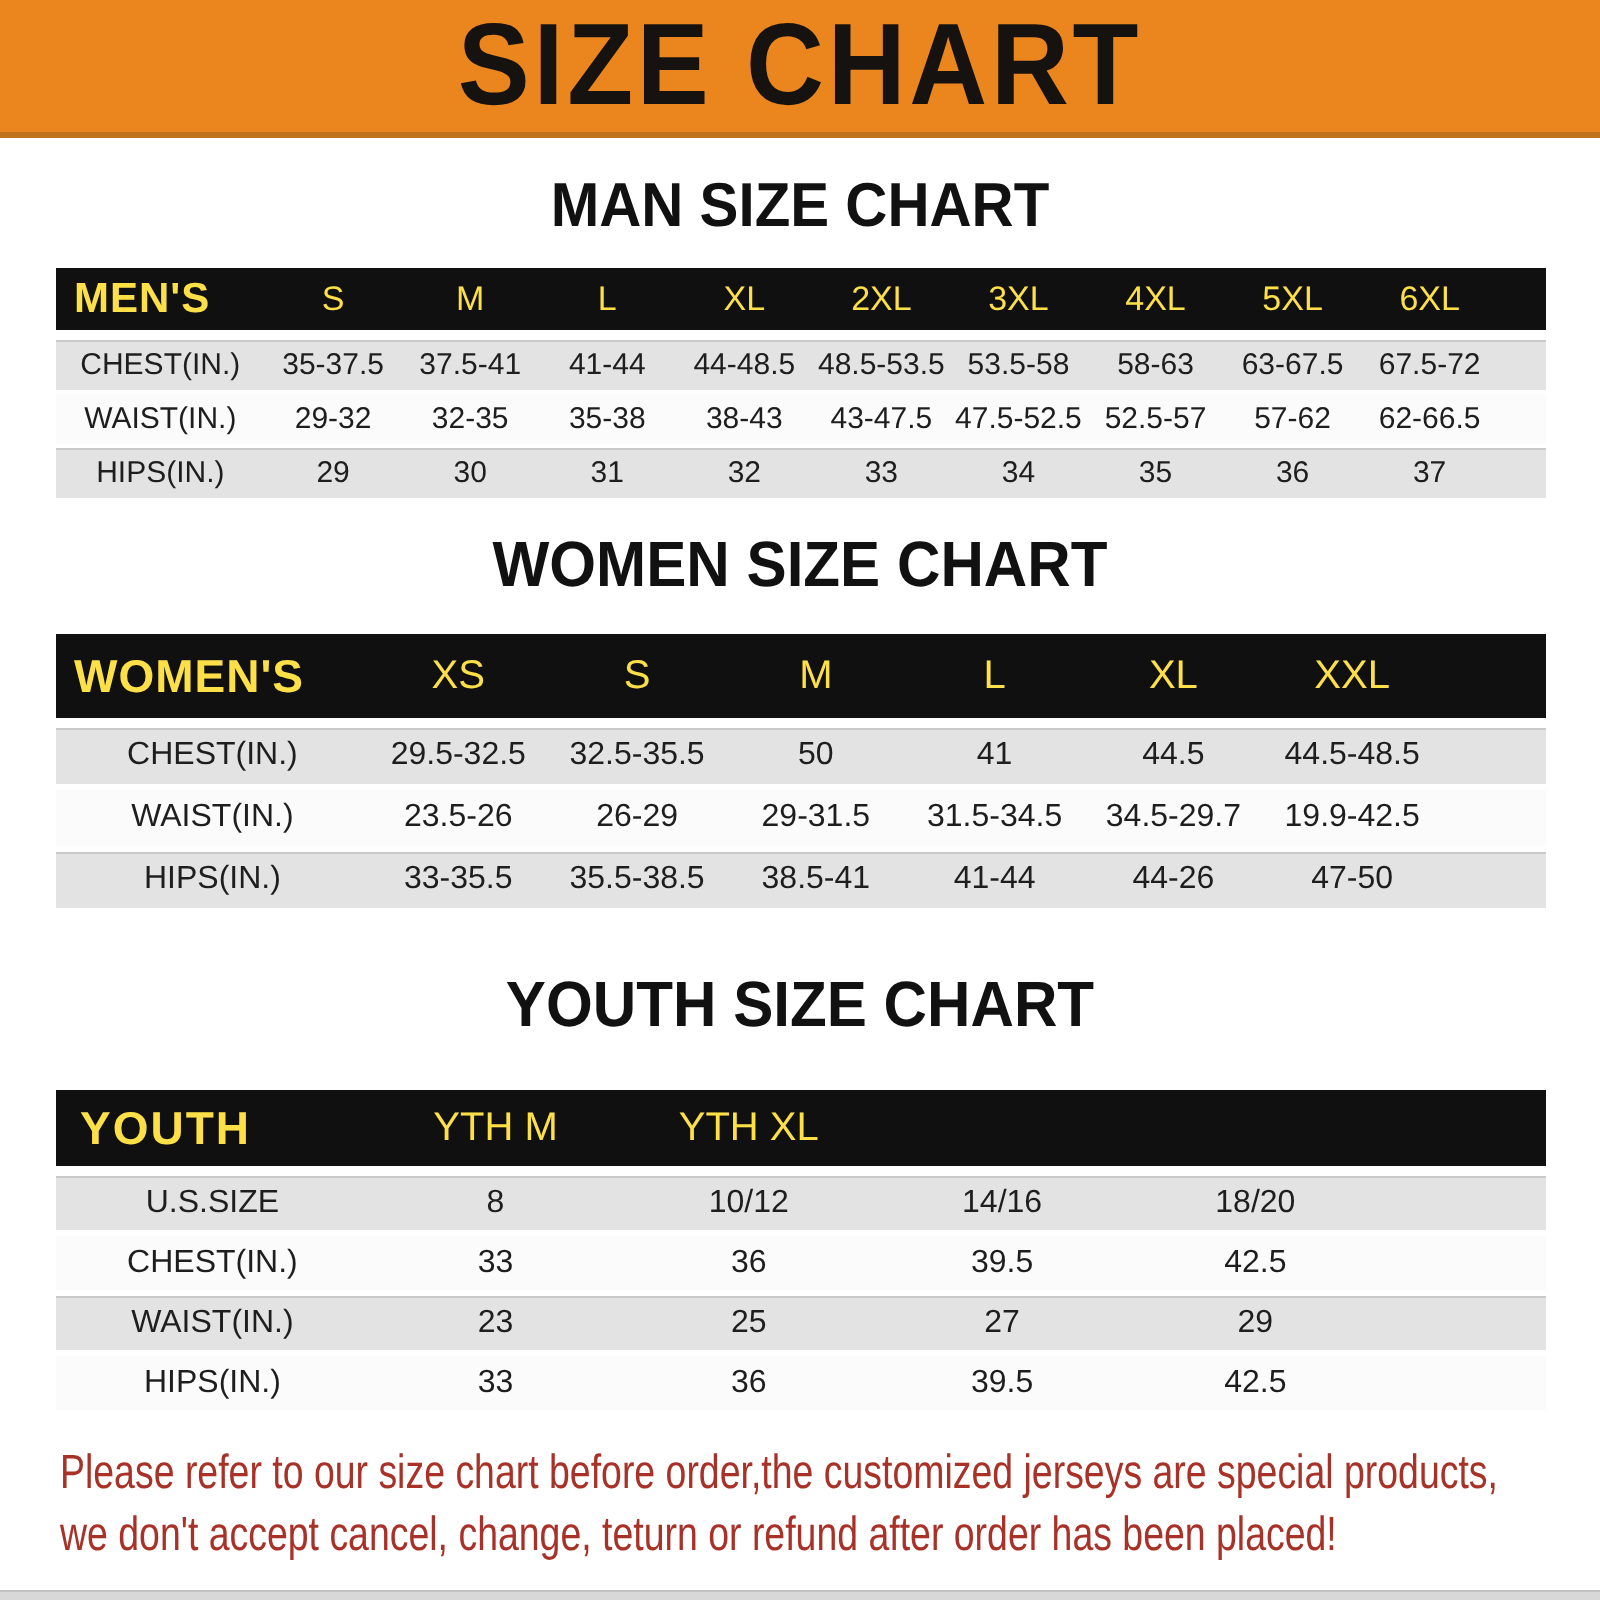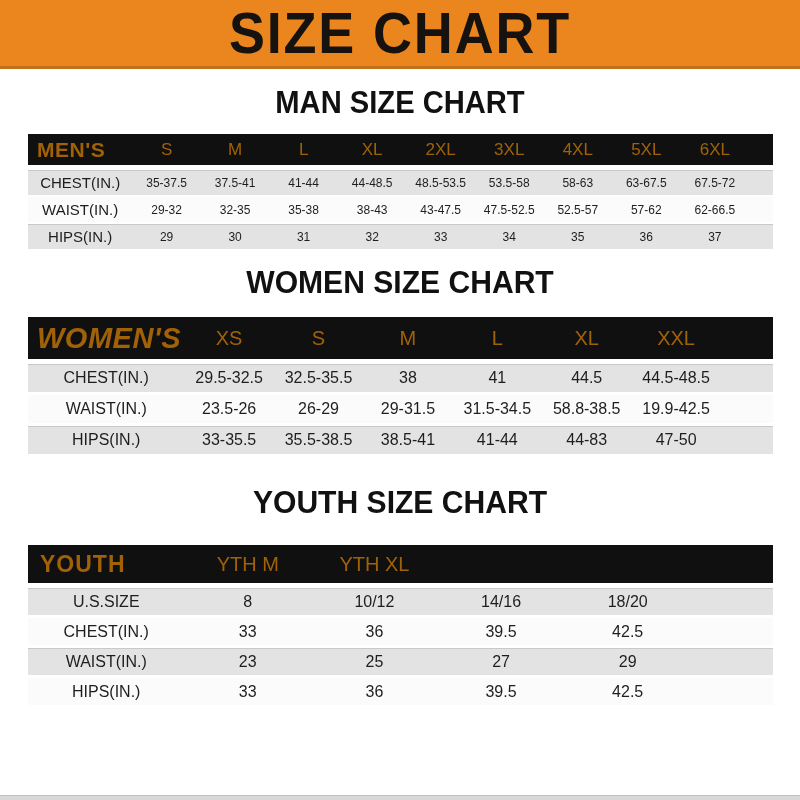--- a/index.html
+++ b/index.html
@@ -37,21 +37,21 @@
     transform:scaleX(0.94);white-space:nowrap;
     font-size:31px;line-height:34px;margin:0;
   }
   .hd-men{margin:17px 0 14px;}
   .hd-women{margin:14px 0 18px;font-size:32px;}
   .hd-youth{margin:28px 0 26px;font-size:32px;}
 
   
   .sizetable{width:745px;margin:0 auto 0 28px;}
   .thead{
-    background:var(--header_black);color:#a16207;
+    background:var(--header_black);color:#fde047;
     display:flex;align-items:center;
   }
   .trow{display:flex;align-items:center;background:var(--row_white);}
   .trow.shade{background:var(--row_gray);box-shadow:inset 0 1px 0 #c9c9c9;}
   .cell{text-align:center;white-space:nowrap;overflow:hidden;}
   .label-cell{width:var(--labelw);}
   .data-cell{width:var(--colw);}
   .spacer{width:var(--spacerw);}
   .header-label{
     text-align:left;padding-left:9px;font-weight:800;letter-spacing:0.5px;
@@ -59,26 +59,26 @@
   .col-header{font-weight:400;}
   .row-label{font-weight:400;}
 
   
   .t-men{--labelw:14%;--colw:9.2%;--spacerw:3.2%;}
   .t-men .thead{height:31px;margin-bottom:5px;}
   .t-men .header-label{font-size:21px;}
   .t-men .col-header{font-size:17px;}
   .t-men .trow{height:25px;margin-bottom:2px;}
   .t-men .row-label{font-size:15px;}
-  .t-men .value{font-size:12px;}
+  .t-men .value{font-size:15px;}
 
   
   .t-women{--labelw:21%;--colw:12%;--spacerw:7%;}
   .t-women .thead{height:42px;margin-bottom:5px;}
-  .t-women .header-label{font-size:29px;font-style:italic;}
+  .t-women .header-label{font-size:23px;}
   .t-women .col-header{font-size:20px;}
   .t-women .trow{height:28px;margin-bottom:3px;}
   .t-women .row-label{font-size:16px;}
   .t-women .value{font-size:16px;}
 
   
   .t-youth{--labelw:21%;--colw:17%;--spacerw:11%;}
   .t-youth .thead{height:38px;margin-bottom:5px;}
   .t-youth .header-label{font-size:23px;letter-spacing:1px;padding-left:12px;}
   .t-youth .col-header{font-size:20px;}
@@ -177,43 +177,43 @@
           <div class="cell data-cell col-header">M</div>
           <div class="cell data-cell col-header">L</div>
           <div class="cell data-cell col-header">XL</div>
           <div class="cell data-cell col-header">XXL</div>
           <div class="spacer"></div>
         </div>
         <div class="trow shade">
           <div class="cell label-cell row-label">CHEST(IN.)</div>
           <div class="cell data-cell value">29.5-32.5</div>
           <div class="cell data-cell value">32.5-35.5</div>
-          <div class="cell data-cell value">38</div>
+          <div class="cell data-cell value">50</div>
           <div class="cell data-cell value">41</div>
           <div class="cell data-cell value">44.5</div>
           <div class="cell data-cell value">44.5-48.5</div>
           <div class="spacer"></div>
         </div>
         <div class="trow">
           <div class="cell label-cell row-label">WAIST(IN.)</div>
           <div class="cell data-cell value">23.5-26</div>
           <div class="cell data-cell value">26-29</div>
           <div class="cell data-cell value">29-31.5</div>
           <div class="cell data-cell value">31.5-34.5</div>
-          <div class="cell data-cell value">58.8-38.5</div>
+          <div class="cell data-cell value">34.5-29.7</div>
           <div class="cell data-cell value">19.9-42.5</div>
           <div class="spacer"></div>
         </div>
         <div class="trow shade">
           <div class="cell label-cell row-label">HIPS(IN.)</div>
           <div class="cell data-cell value">33-35.5</div>
           <div class="cell data-cell value">35.5-38.5</div>
           <div class="cell data-cell value">38.5-41</div>
           <div class="cell data-cell value">41-44</div>
-          <div class="cell data-cell value">44-83</div>
+          <div class="cell data-cell value">44-26</div>
           <div class="cell data-cell value">47-50</div>
           <div class="spacer"></div>
         </div>
       </div>
   </section>
 
   <section class="chart-section">
     <h2 class="section-heading hd-youth">YOUTH SIZE CHART</h2>
     <div class="sizetable t-youth">
         <div class="thead">
@@ -250,15 +250,19 @@
           <div class="cell label-cell row-label">HIPS(IN.)</div>
           <div class="cell data-cell value">33</div>
           <div class="cell data-cell value">36</div>
           <div class="cell data-cell value">39.5</div>
           <div class="cell data-cell value">42.5</div>
           <div class="spacer"></div>
         </div>
       </div>
   </section>
 
+  <footer class="notice">
+    <p>Please refer to our size chart before order,the customized jerseys are special products,</p>
+    <p>we don't accept cancel, change, teturn or refund after order has been placed!</p>
+  </footer>
 
   <div class="bottom-bar"></div>
 </div>
 
 </body></html>

